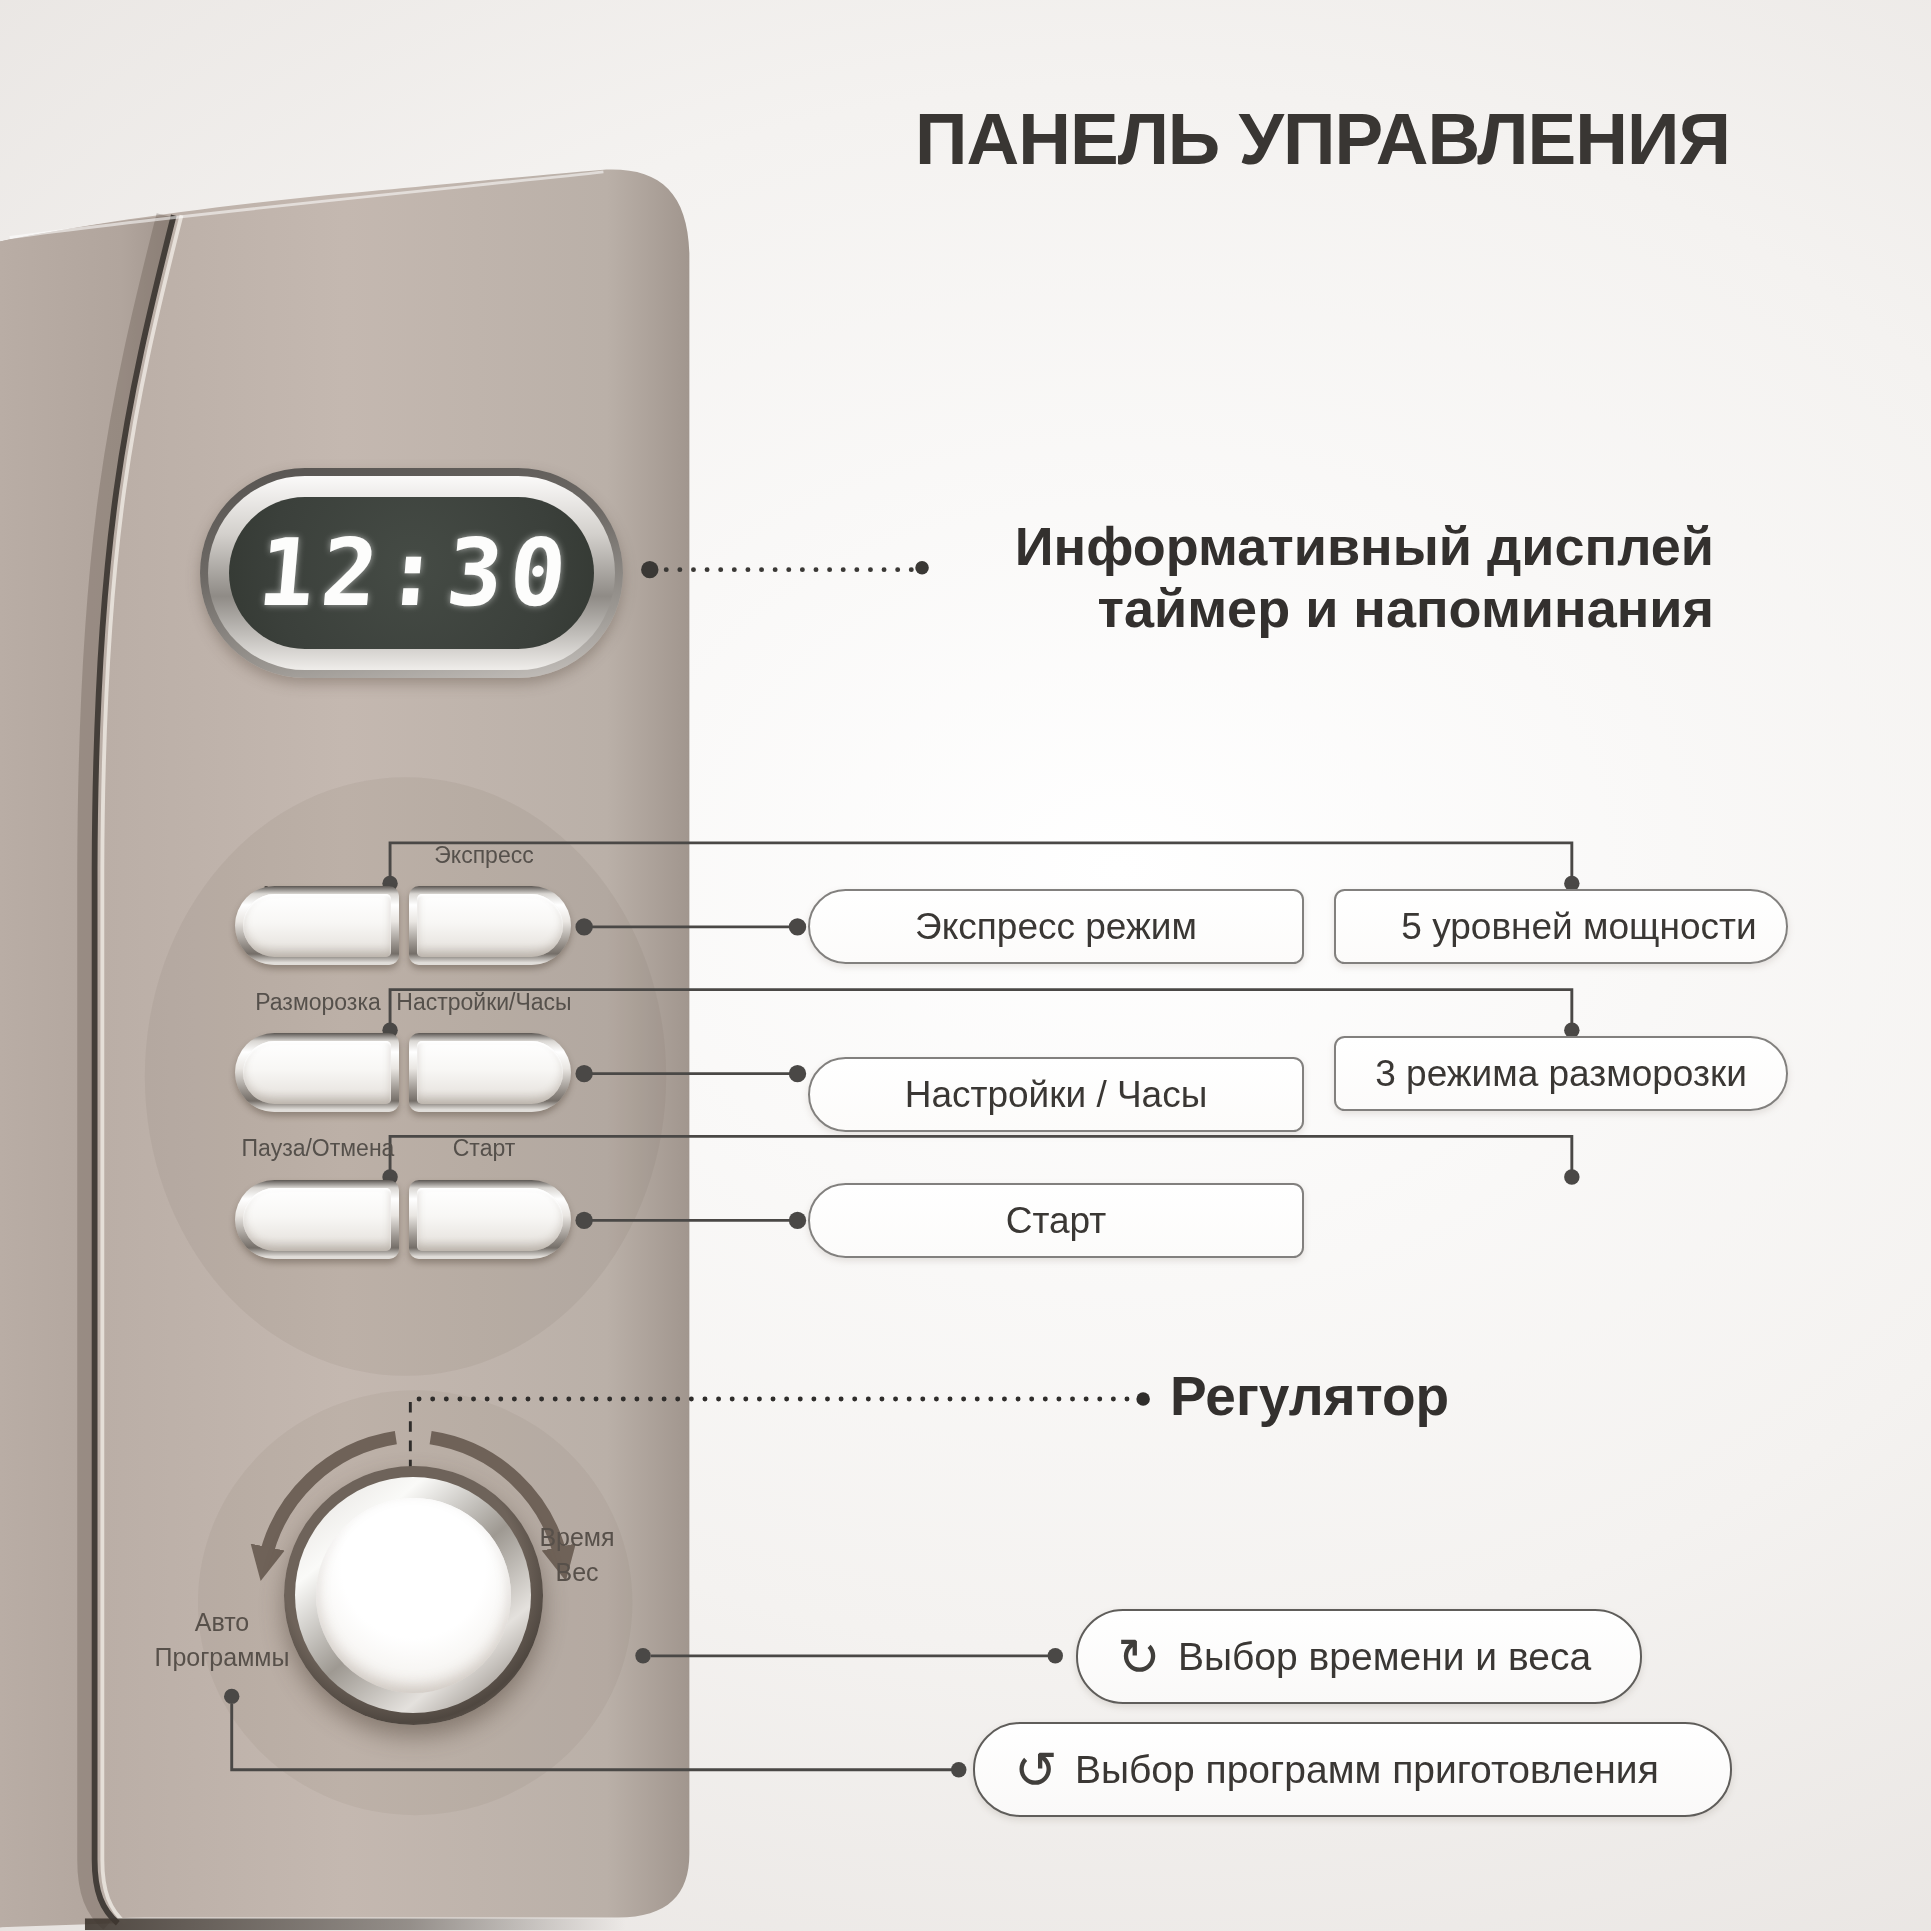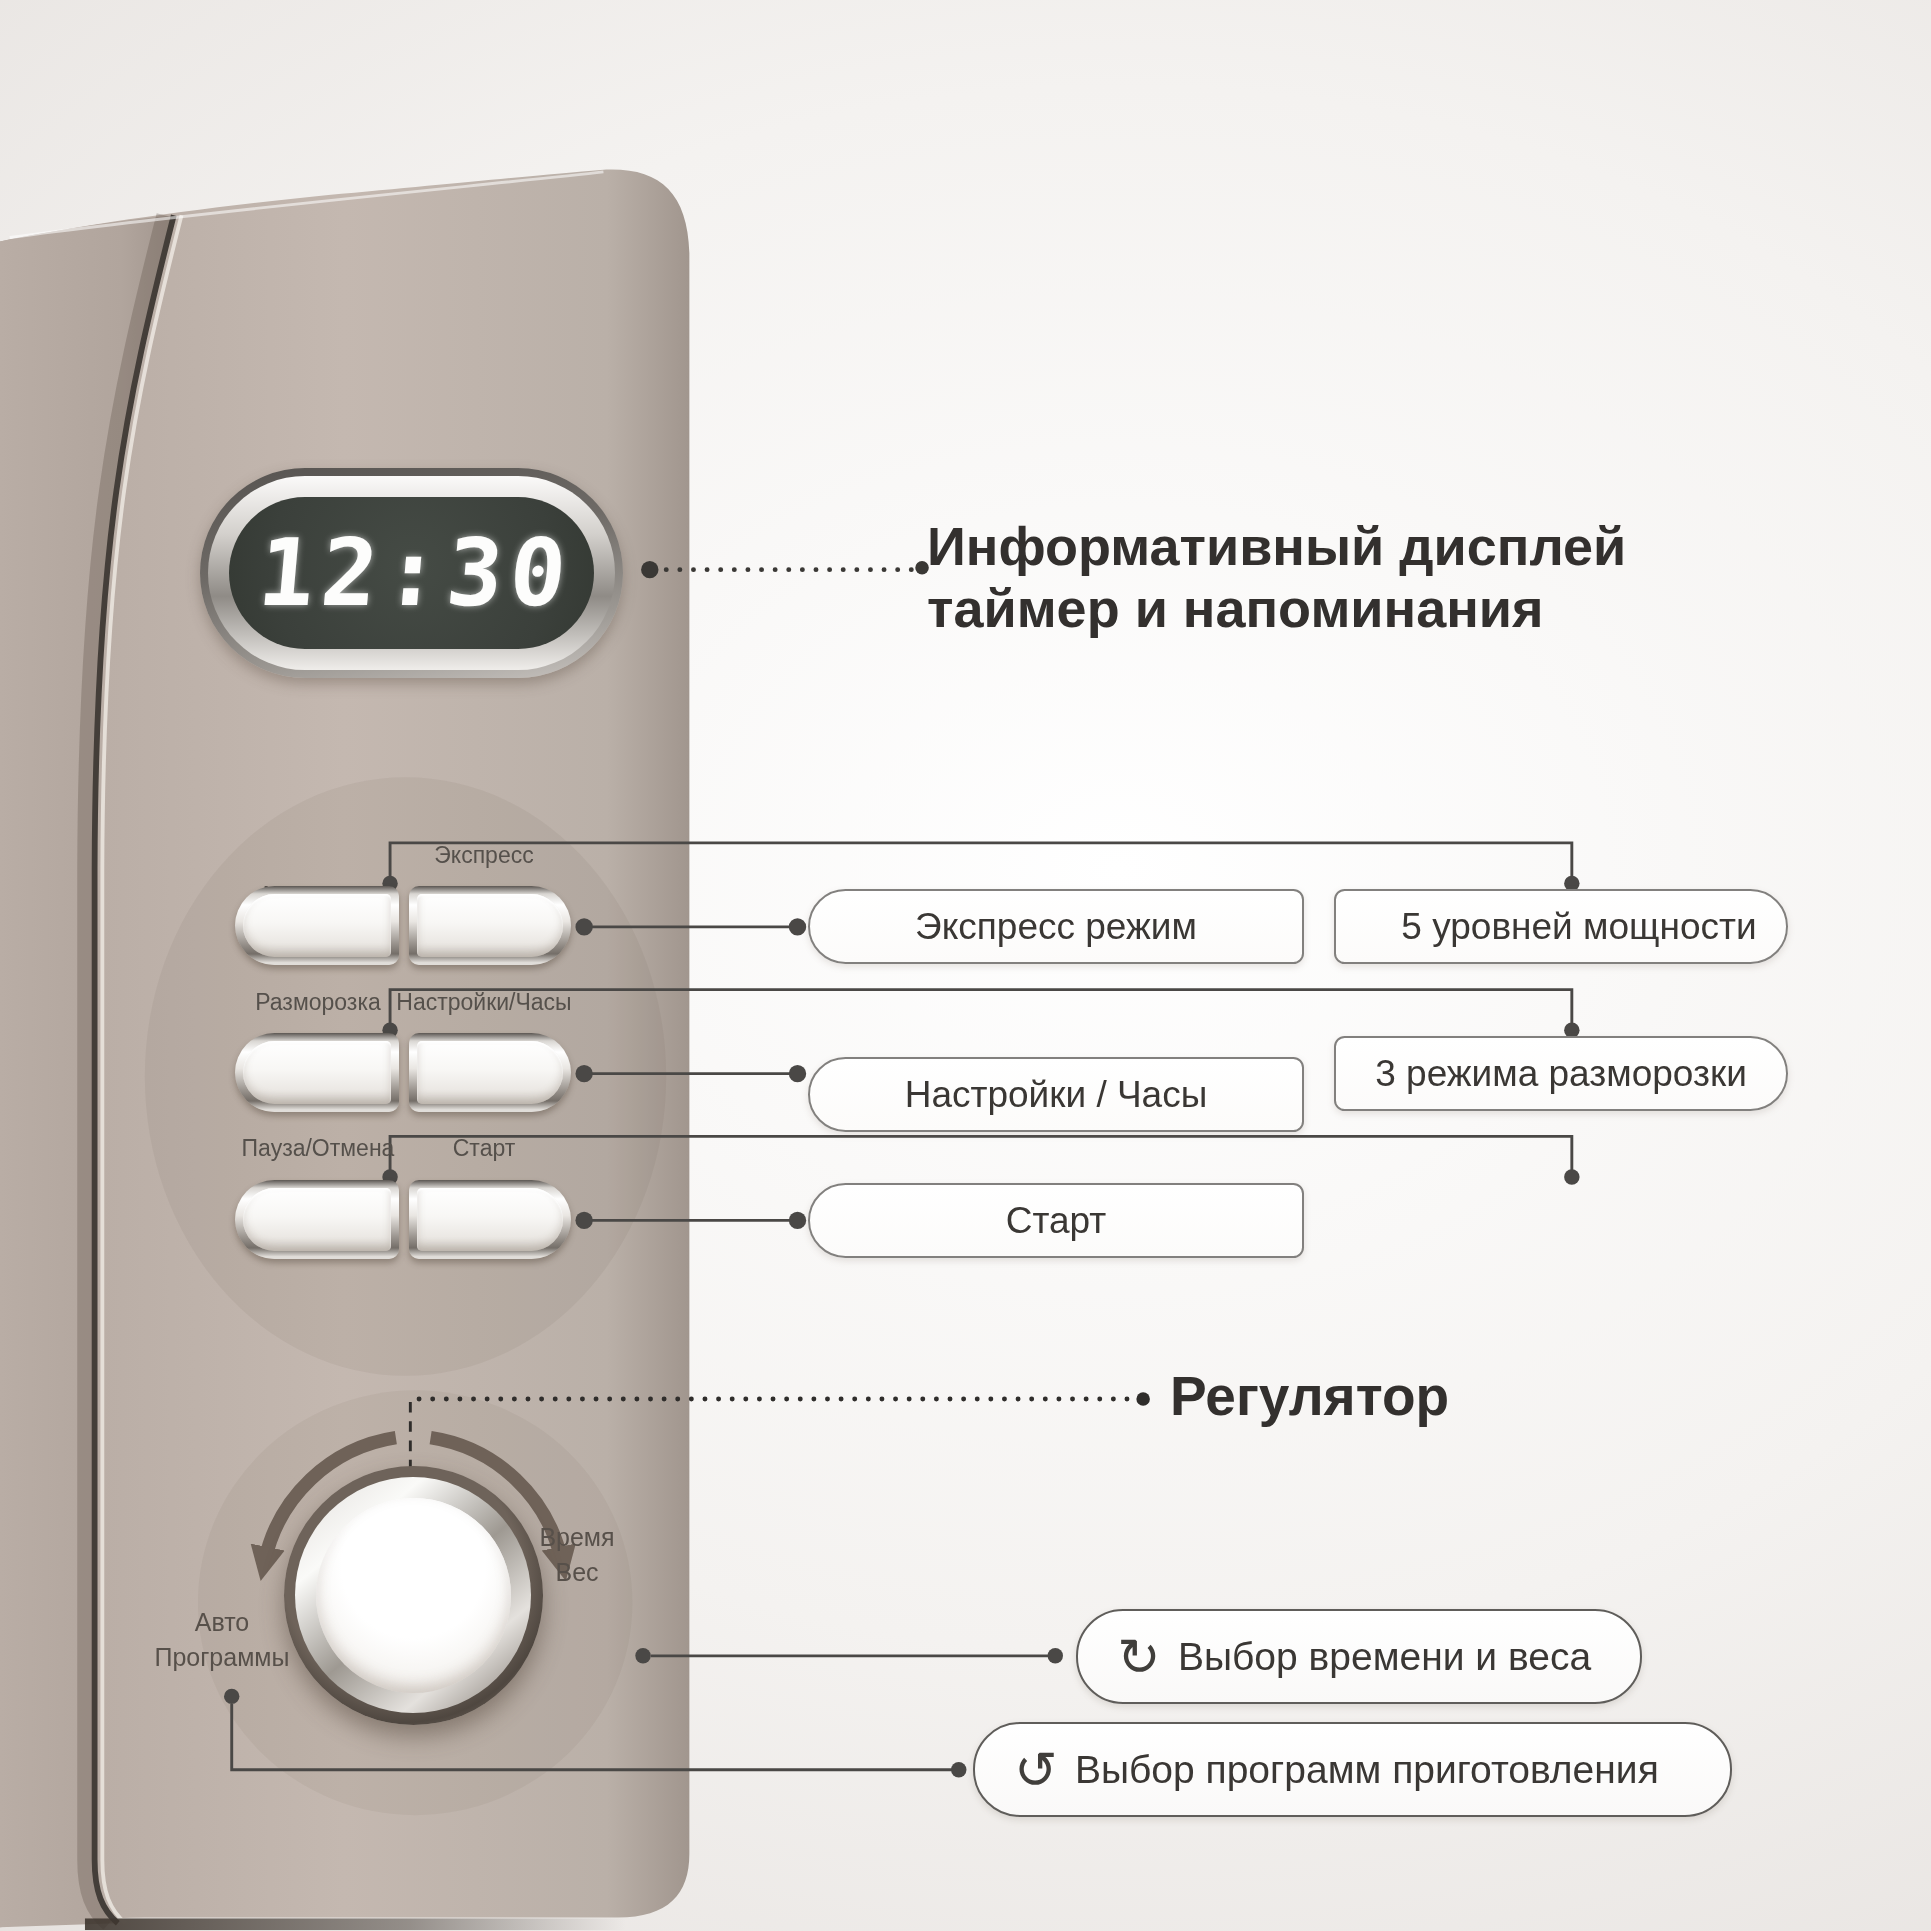--- a/index.html
+++ b/index.html
@@ -36,21 +36,21 @@
   .display-digits{
     font-family:"DejaVu Sans Mono",monospace;font-weight:bold;
     font-size:93px;letter-spacing:6.8px;color:#fdfdfc;
     transform:skewX(-5deg);text-shadow:0 0 7.7px rgba(255,255,255,.55);
     padding-left:7.7px;
   }
 
   
   .display-callout{
     position:absolute;left:927px;top:515px;width:787px;
-    text-align:left;font-weight:700;color:#33302e;
+    text-align:right;font-weight:700;color:#33302e;
     font-size:54px;line-height:62px;white-space:nowrap;
   }
   .display-callout span{display:block;}
 
   
   .btn-label{
     position:absolute;width:212px;text-align:center;
     font-size:23px;color:#55504b;white-space:nowrap;
   }
 
@@ -215,20 +215,21 @@
     <g stroke="#4a4846" stroke-width="3" fill="#4a4846">
       <circle cx="666" cy="1715" r="8" stroke="none"></circle>
       <path d="M 674 1715 H 1086" fill="none"></path>
       <circle cx="1093" cy="1715" r="8" stroke="none"></circle>
       <circle cx="240" cy="1757" r="8" stroke="none"></circle>
       <path d="M 240 1765 V 1833 H 986" fill="none"></path>
       <circle cx="993" cy="1833" r="8" stroke="none"></circle>
     </g>
   </svg>
 
+  <div class="title">ПАНЕЛЬ УПРАВЛЕНИЯ</div>
 
   <div class="display-outer">
     <div class="display-chrome">
       <div class="display-screen">
         <div class="display-digits">12:30</div>
       </div>
     </div>
   </div>
 
   <div class="display-callout">

